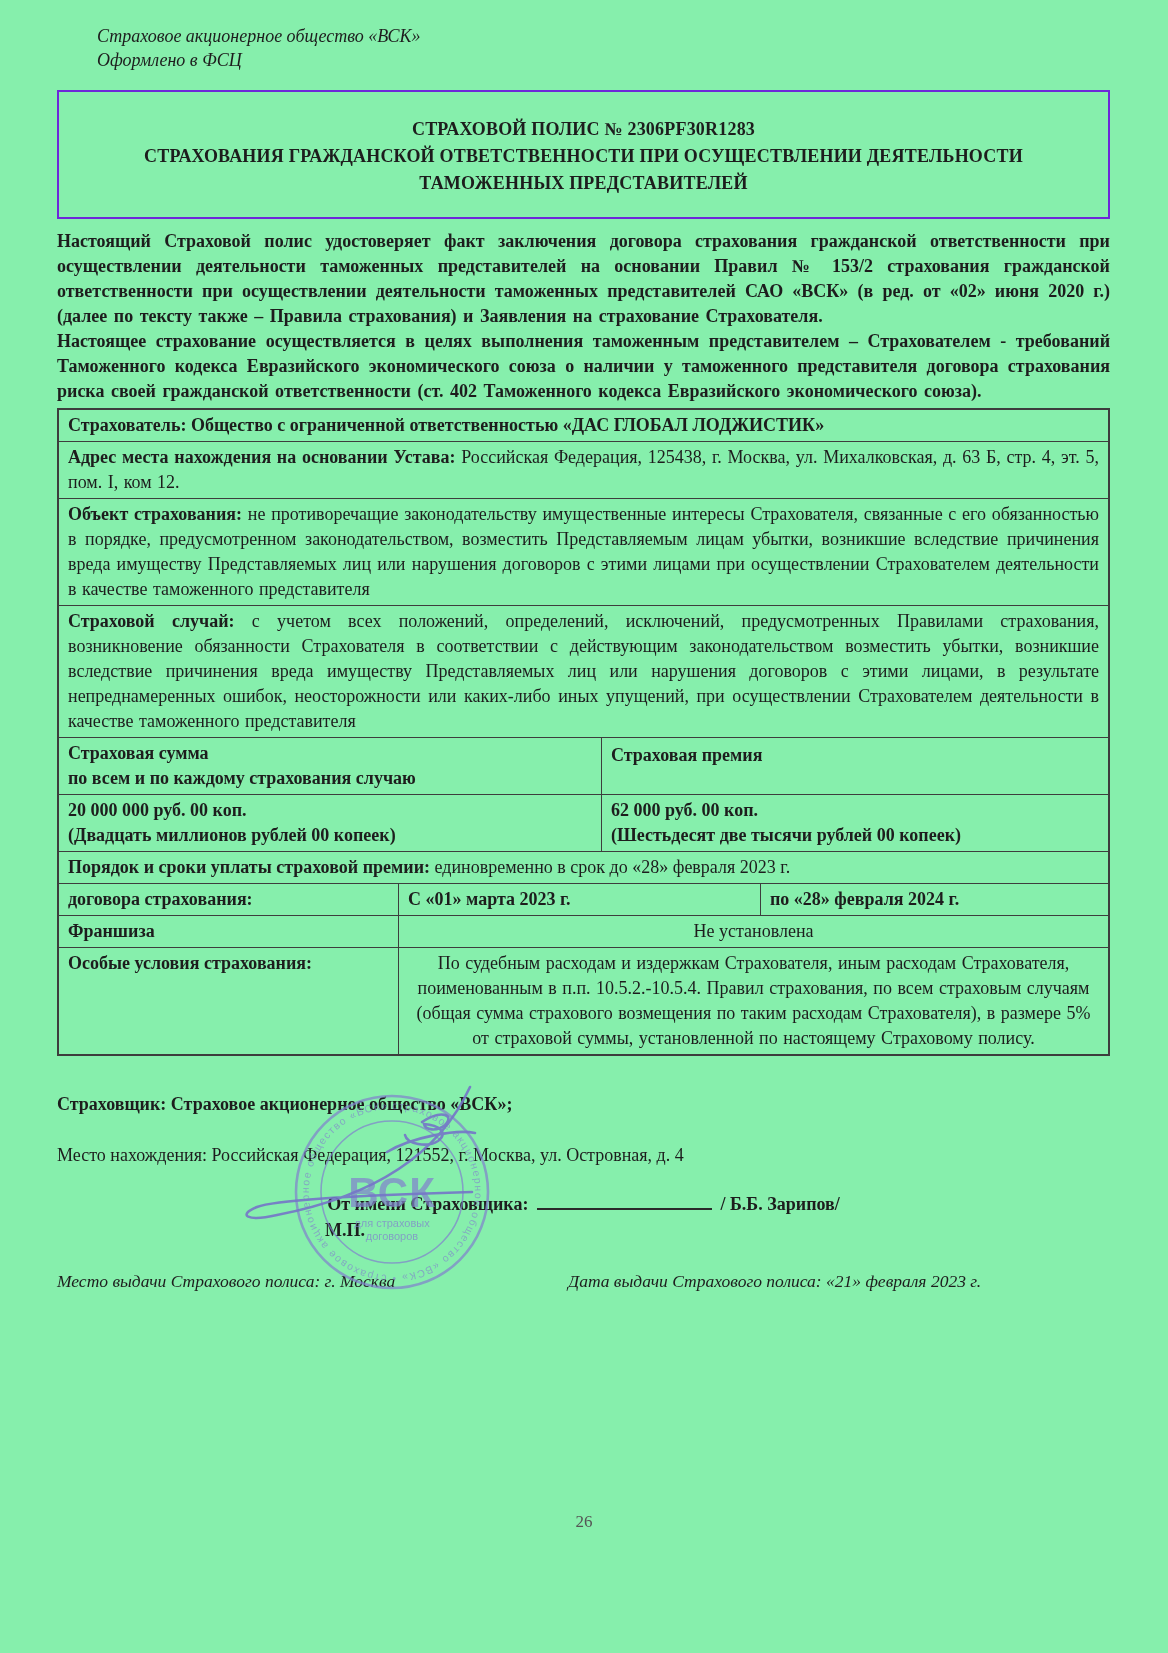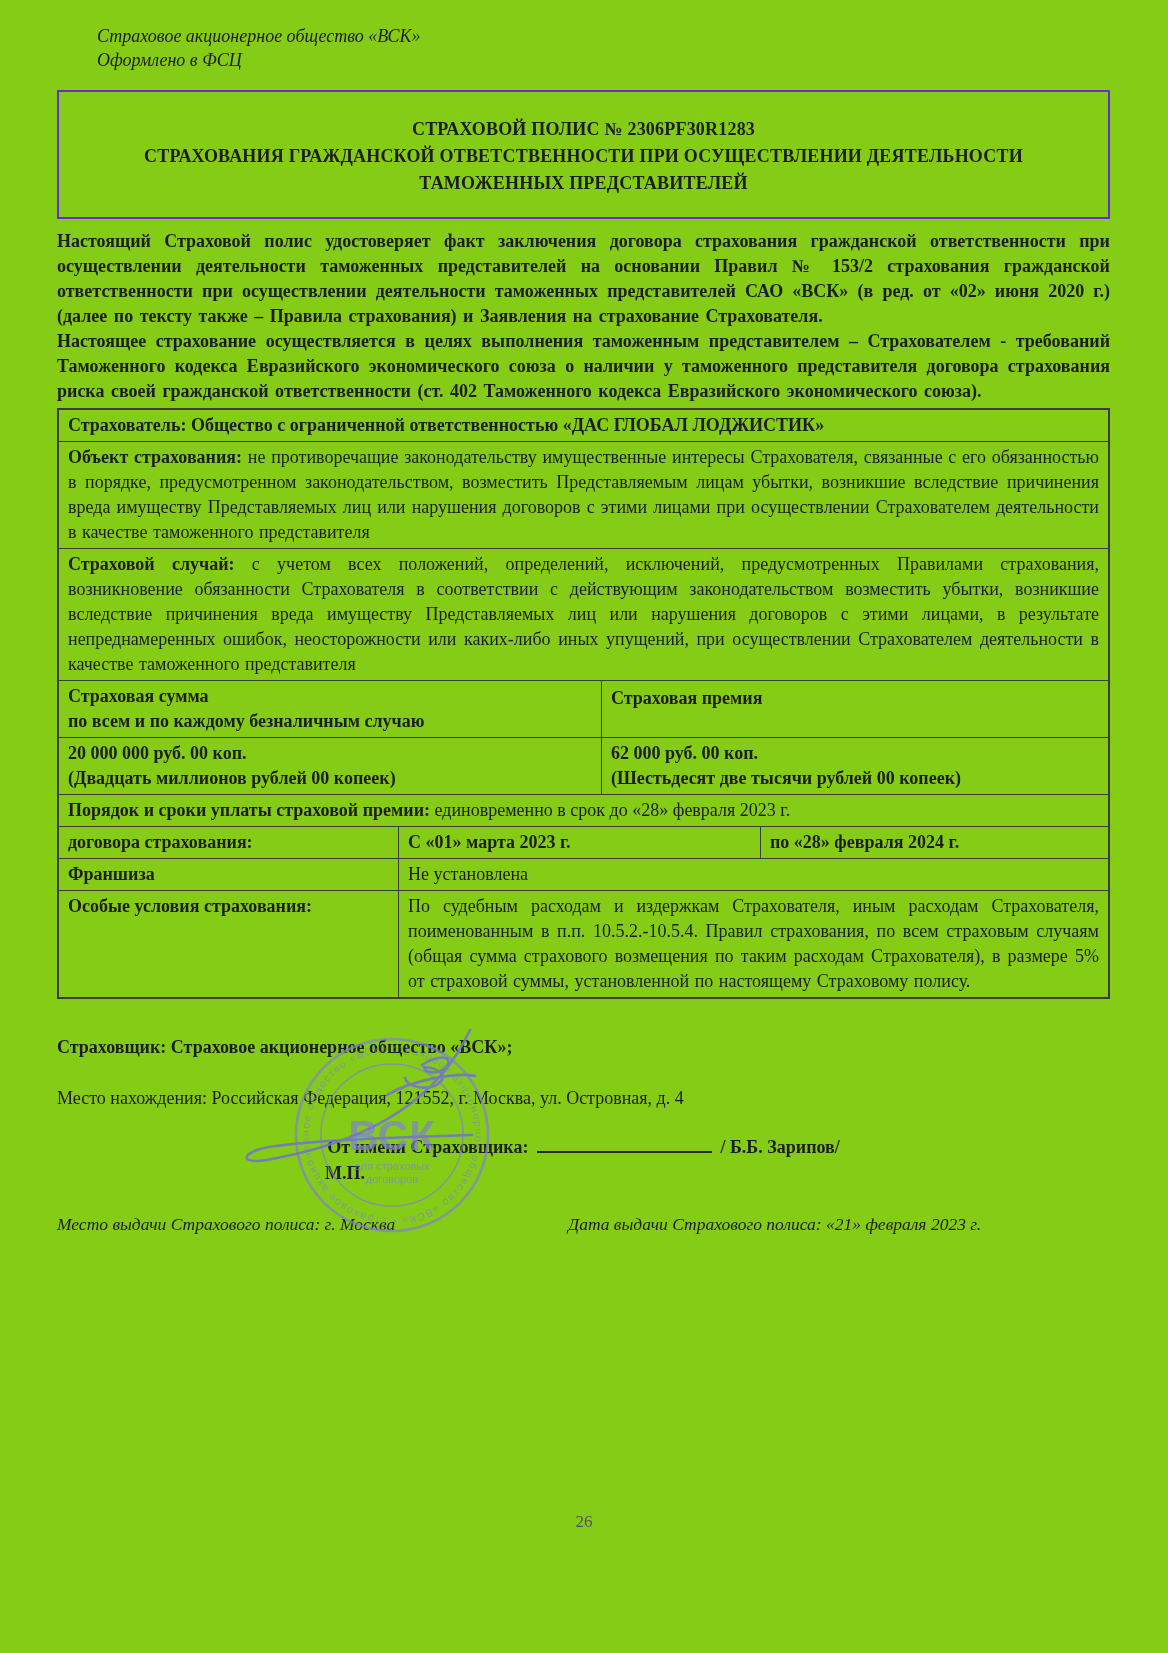--- a/index.html
+++ b/index.html
@@ -1,21 +1,21 @@
 <!DOCTYPE html>
 <html><head>
 <meta charset="utf-8">
 <style>
   * { margin:0; padding:0; box-sizing:border-box; }
   html,body { background:#e8e8e8; }
   .page {
     position:relative;
     width:1168px; height:1653px;
     margin:0 auto;
-    background:#84cc16;
+    background:#86efac;
     font-family:"Liberation Serif", serif;
     color:#1d1d1d;
     overflow:hidden;
   }
   .content { position:relative; margin:0 58px 0 57px; }
   
   .doc-header { padding-top:24px; margin-left:40px; font-style:italic; font-size:18px; line-height:24px; }
   
   .title-box {
     margin-top:18px;
@@ -38,21 +38,21 @@
   .row { border-top:1.5px solid #3d3d3d; }
   .row:first-child { border-top:none; }
   .cellpad { padding:3px 9px; }
   .b { font-weight:bold; }
   .jus { text-align:justify; word-spacing:1px; }
   .grid2 { display:grid; grid-template-columns:543px 1fr; }
   .grid2 > div:first-child { border-right:1.5px solid #3d3d3d; }
   .grid3 { display:grid; grid-template-columns:339px 362px 1fr; }
   .grid3 > div + div { border-left:1.5px solid #3d3d3d; }
   .gridF { display:grid; grid-template-columns:339px 1fr; }
-  .gridF > div + div { border-left:1.5px solid #3d3d3d; }
+  .gridF > div + div { border-left:1.5px solid #3d3d3d;text-align:center; }
   .c { text-align:left; }
   .vc { display:flex; flex-direction:column; justify-content:center; }
   .methods { display:flex; padding:3px 9px; }
   .methods .m1 { width:332px; }
   .mark { display:inline-block; margin-right:6px; }
   
   .footer { position:relative; margin-top:24px; font-size:18px; line-height:25px; }
   .f-line { margin-top:36px; }
   .sig-row { margin-top:22px; font-weight:bold;text-align:center; }
   .sig-blank { display:inline-block; width:175px; border-bottom:2px solid #2a2a2a; height:20px; vertical-align:baseline; margin:0 4px; }
@@ -83,35 +83,39 @@
       <p class="para">Настоящее страхование осуществляется в целях выполнения таможенным представителем – Страхователем - требований Таможенного кодекса Евразийского экономического союза о наличии у таможенного представителя договора страхования риска своей гражданской ответственности (ст. 402 Таможенного кодекса Евразийского экономического союза).</p>
     </div>
 
     <div class="tbl">
 
       <div class="row cellpad">
         <span class="b">Страхователь:</span>
         <span class="b">Общество с ограниченной ответственностью «ДАС ГЛОБАЛ ЛОДЖИСТИК»</span>
       </div>
 
+      <div class="row cellpad jus">
+        <span class="b">Адрес места нахождения на основании Устава:</span>
+        <span>Российская Федерация, 125438, г. Москва, ул. Михалковская, д. 63 Б, стр. 4, эт. 5, пом. I, ком 12.</span>
+      </div>
 
       <div class="row cellpad jus">
         <span class="b">Объект страхования:</span>
         <span>не противоречащие законодательству имущественные интересы Страхователя, связанные с его обязанностью в порядке, предусмотренном законодательством, возместить Представляемым лицам убытки, возникшие вследствие причинения вреда имуществу Представляемых лиц или нарушения договоров с этими лицами при осуществлении Страхователем деятельности в качестве таможенного представителя</span>
       </div>
 
       <div class="row cellpad jus">
         <span class="b">Страховой случай:</span>
         <span>с учетом всех положений, определений, исключений, предусмотренных Правилами страхования, возникновение обязанности Страхователя в соответствии с действующим законодательством возместить убытки, возникшие вследствие причинения вреда имуществу Представляемых лиц или нарушения договоров с этими лицами, в результате непреднамеренных ошибок, неосторожности или каких-либо иных упущений, при осуществлении Страхователем деятельности в качестве таможенного представителя</span>
       </div>
 
       <div class="row grid2">
         <div class="cellpad c vc">
           <div class="b">Страховая сумма</div>
-          <div class="b">по всем и по каждому безналичным случаю</div>
+          <div class="b">по всем и по каждому страхования случаю</div>
         </div>
         <div class="cellpad c">
           <div class="b" style="padding-top:2px">Страховая премия</div>
         </div>
       </div>
 
       <div class="row grid2">
         <div class="cellpad c vc">
           <div class="b">20 000 000 руб. 00 коп.</div>
           <div class="b">(Двадцать миллионов рублей 00 копеек)</div>

